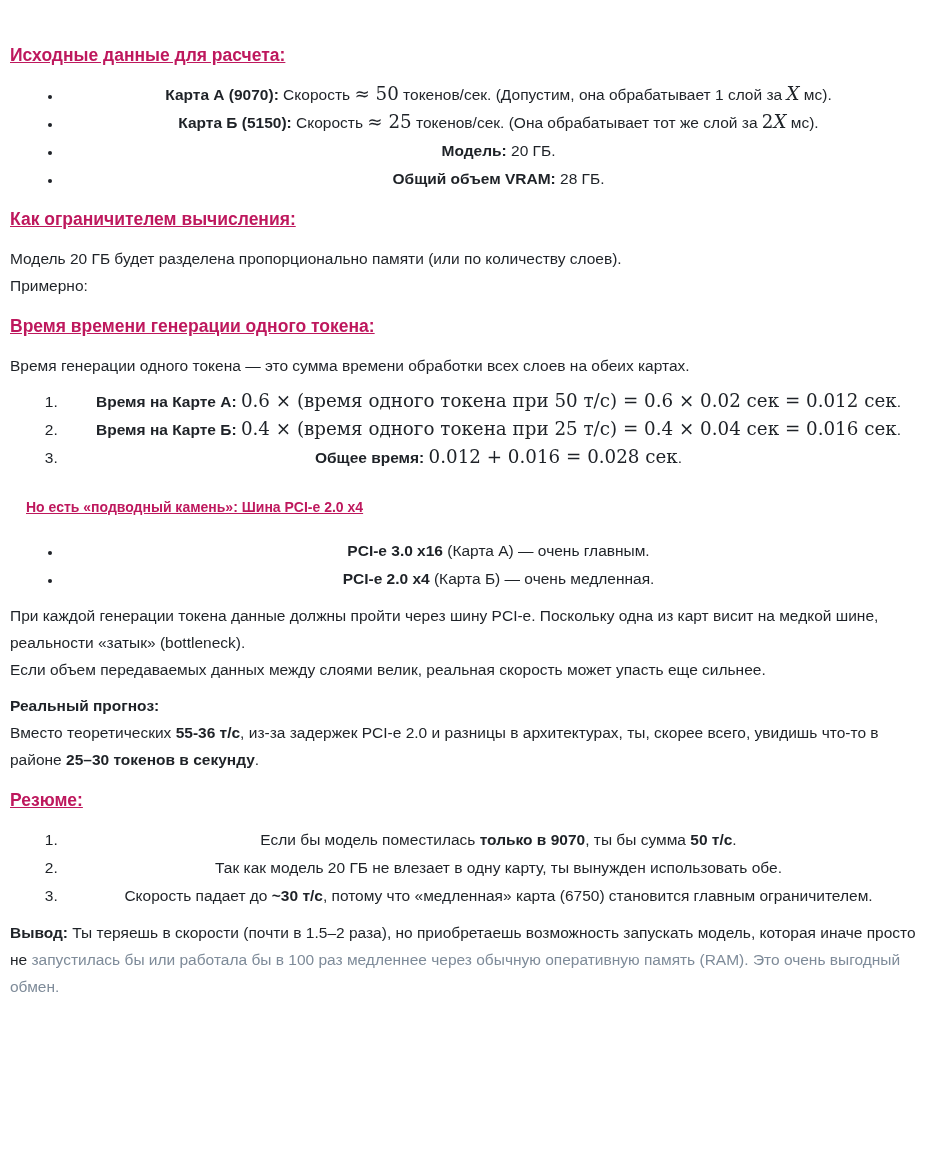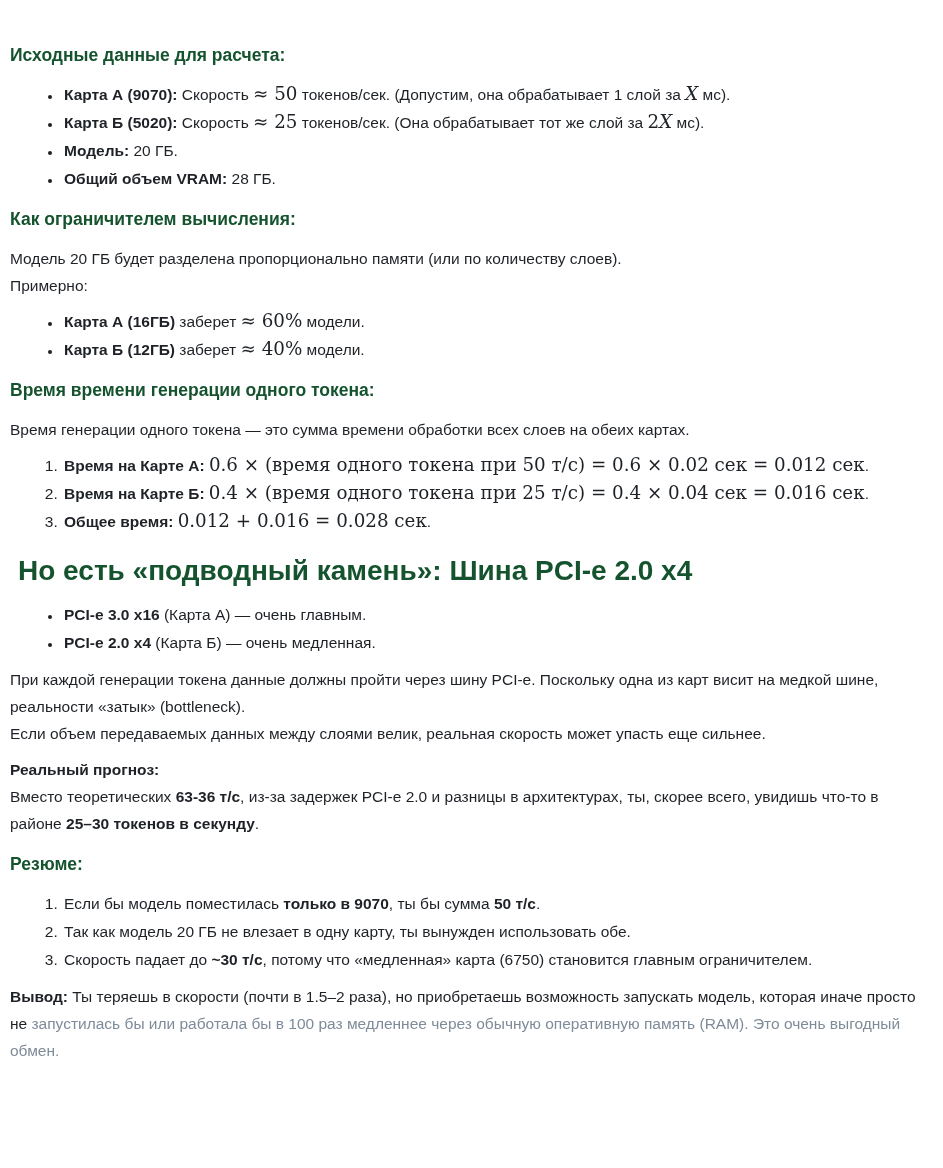--- a/index.html
+++ b/index.html
@@ -2,64 +2,60 @@
 <html lang="ru"><head>
 <meta charset="utf-8">
 <style>
   html,body{margin:0;padding:0;background:#ffffff;}
   body{font-family:"Liberation Sans","DejaVu Sans",sans-serif;color:#1e2227;}
   .page{
     width:943px;height:1168px;box-sizing:border-box;
     padding:28px 10px 0 10px;overflow:hidden;background:#ffffff;
   }
   .doc{font-size:15.5px;line-height:27px;}
-  h2,h3{color:#14532d;margin:0;font-weight:700;}
+  h2,h3{color:#be185d;margin:0;font-weight:700;text-decoration:underline;}
   h3{font-size:17.5px;line-height:23px;margin:16px 0 14px;}
-  h2{font-size:28px;line-height:28px;margin:22px 8px 16px;}
+  h2{font-size:14px;line-height:28px;margin:22px 16px 16px;}
   p{margin:6px 0 9px;}
-  ul,ol{margin:6px 0 10px;padding-left:52px;}
+  ul,ol{margin:6px 0 10px;padding-left:52px;text-align:center;}
   li{margin:1px 0;padding-left:2px;}
   ul li::marker{font-size:0.8em;}
   .b{font-weight:700;}
   .m{font-family:"DejaVu Serif","Liberation Serif",serif;font-size:1.18em;line-height:1;}
   .m.i{font-style:italic;}
   .g{color:#7e8b99;}
 </style>
 </head>
 <body>
 
 <div class="page">
   <div class="doc" id="doc">
       <h3><span class="">Исходные данные для расчета:</span></h3>
       <ul>
         <li><span class="b">Карта А (9070):</span><span class=""> Скорость </span><span class="m">≈ 50</span><span class=""> токенов/сек. (Допустим, она обрабатывает 1 слой за </span><span class="m i">X</span><span class=""> мс).</span></li>
-        <li><span class="b">Карта Б (5020):</span><span class=""> Скорость </span><span class="m">≈ 25</span><span class=""> токенов/сек. (Она обрабатывает тот же слой за </span><span class="m">2</span><span class="m i">X</span><span class=""> мс).</span></li>
+        <li><span class="b">Карта Б (5150):</span><span class=""> Скорость </span><span class="m">≈ 25</span><span class=""> токенов/сек. (Она обрабатывает тот же слой за </span><span class="m">2</span><span class="m i">X</span><span class=""> мс).</span></li>
         <li><span class="b">Модель:</span><span class=""> 20 ГБ.</span></li>
         <li><span class="b">Общий объем VRAM:</span><span class=""> 28 ГБ.</span></li>
       </ul>
       <h3><span class="">Как ограничителем вычисления:</span></h3>
       <p><span class="">Модель 20 ГБ будет разделена пропорционально памяти (или по количеству слоев).</span><br><span class="">Примерно:</span></p>
-      <ul>
-        <li><span class="b">Карта А (16ГБ)</span><span class=""> заберет </span><span class="m">≈ 60%</span><span class=""> модели.</span></li>
-        <li><span class="b">Карта Б (12ГБ)</span><span class=""> заберет </span><span class="m">≈ 40%</span><span class=""> модели.</span></li>
-      </ul>
       <h3><span class="">Время времени генерации одного токена:</span></h3>
       <p><span class="">Время генерации одного токена — это сумма времени обработки всех слоев на обеих картах.</span></p>
       <ol>
         <li><span class="b">Время на Карте А:</span><span class=""> </span><span class="m">0.6 × (время одного токена при 50 т/с) = 0.6 × 0.02 сек = 0.012 сек</span><span class="">.</span></li>
         <li><span class="b">Время на Карте Б:</span><span class=""> </span><span class="m">0.4 × (время одного токена при 25 т/с) = 0.4 × 0.04 сек = 0.016 сек</span><span class="">.</span></li>
         <li><span class="b">Общее время:</span><span class=""> </span><span class="m">0.012 + 0.016 = 0.028 сек</span><span class="">.</span></li>
       </ol>
       <h2><span class="">Но есть «подводный камень»: Шина PCI-e 2.0 x4</span></h2>
       <ul>
         <li><span class="b">PCI-e 3.0 x16</span><span class=""> (Карта А) — очень главным.</span></li>
         <li><span class="b">PCI-e 2.0 x4</span><span class=""> (Карта Б) — очень медленная.</span></li>
       </ul>
       <p><span class="">При каждой генерации токена данные должны пройти через шину PCI-e. Поскольку одна из карт висит на медкой шине, реальности «затык» (bottleneck).</span><br><span class="">Если объем передаваемых данных между слоями велик, реальная скорость может упасть еще сильнее.</span></p>
-      <p><span class="b">Реальный прогноз:</span><br><span class="">Вместо теоретических </span><span class="b">63-36 т/с</span><span class="">, из-за задержек PCI-e 2.0 и разницы в архитектурах, ты, скорее всего, увидишь что-то в районе </span><span class="b">25–30 токенов в секунду</span><span class="">.</span></p>
+      <p><span class="b">Реальный прогноз:</span><br><span class="">Вместо теоретических </span><span class="b">55-36 т/с</span><span class="">, из-за задержек PCI-e 2.0 и разницы в архитектурах, ты, скорее всего, увидишь что-то в районе </span><span class="b">25–30 токенов в секунду</span><span class="">.</span></p>
       <h3><span class="">Резюме:</span></h3>
       <ol>
         <li><span class="">Если бы модель поместилась </span><span class="b">только в 9070</span><span class="">, ты бы сумма </span><span class="b">50 т/с</span><span class="">.</span></li>
         <li><span class="">Так как модель 20 ГБ не влезает в одну карту, ты вынужден использовать обе.</span></li>
         <li><span class="">Скорость падает до </span><span class="b">~30 т/с</span><span class="">, потому что «медленная» карта (6750) становится главным ограничителем.</span></li>
       </ol>
       <p><span class="b">Вывод:</span><span class=""> Ты теряешь в скорости (почти в 1.5–2 раза), но приобретаешь возможность запускать модель, которая иначе просто не </span><span class="g">запустилась бы или работала бы в 100 раз медленнее через обычную оперативную память (RAM). Это очень выгодный обмен.</span></p>
     </div>
 </div>
 

